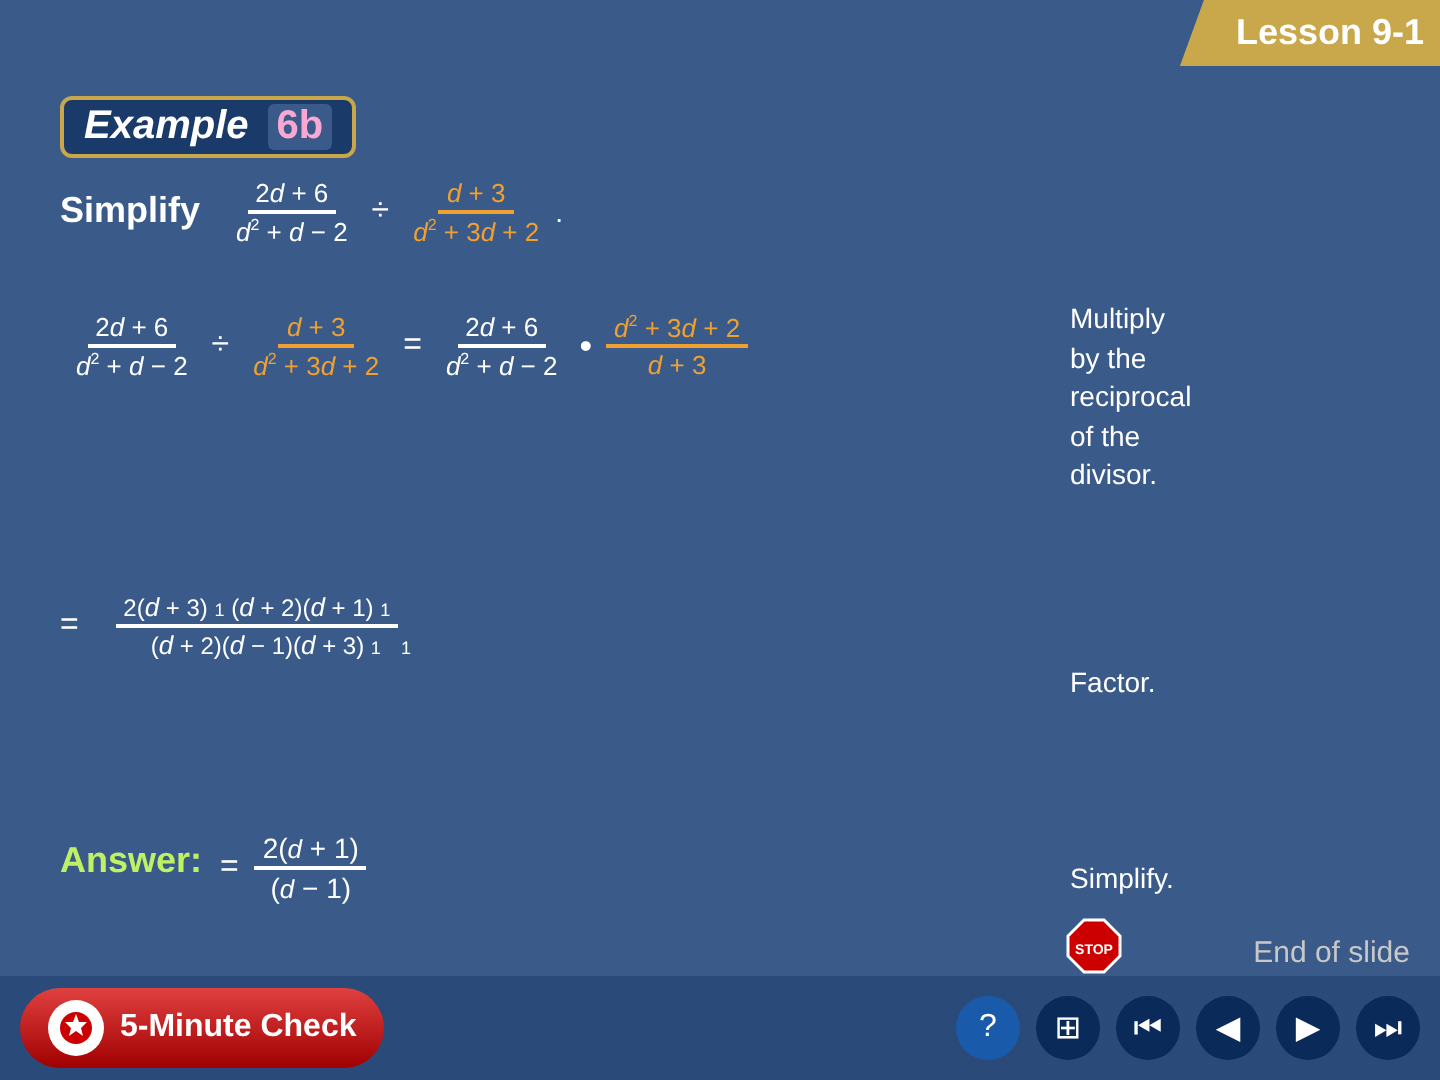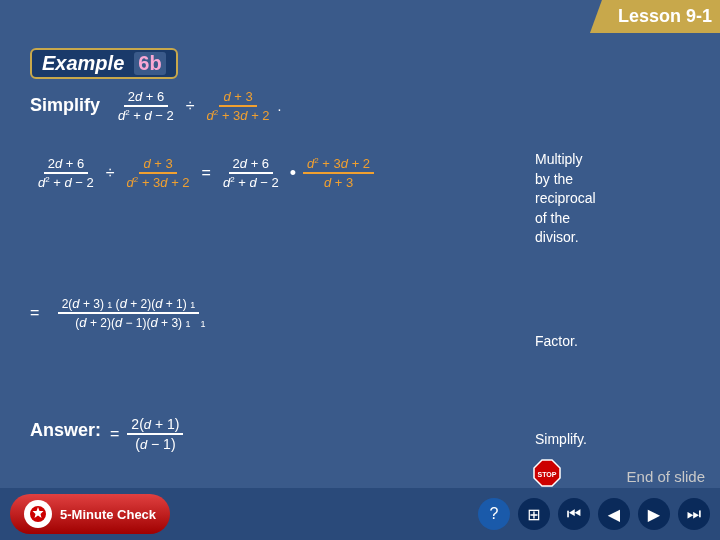--- a/index.html
+++ b/index.html
@@ -156,21 +156,21 @@
       justify-content: center;
       margin-right: 8px;
       font-size: 10px;
       font-weight: bold;
       color: #a00000;
     }
 
     .five-min-btn span {
       color: white;
       font-weight: bold;
-      font-size: 13px;
+      font-size: 16px;
     }
 
     .nav-icons {
       margin-left: auto;
       display: flex;
       align-items: center;
       gap: 8px;
     }
 
     .nav-circle {
@@ -226,21 +226,21 @@
       font-size: 9px;
       color: white;
       position: relative;
     }
 
     
     .answer-label {
       position: absolute;
       left: 30px;
       top: 420px;
-      color: #ffffff;
+      color: #bef264;
       font-size: 18px;
       font-weight: bold;
     }
 
     .end-slide {
       position: absolute;
       bottom: 55px;
       right: 15px;
       color: #c8c8c8;
       font-size: 15px;

